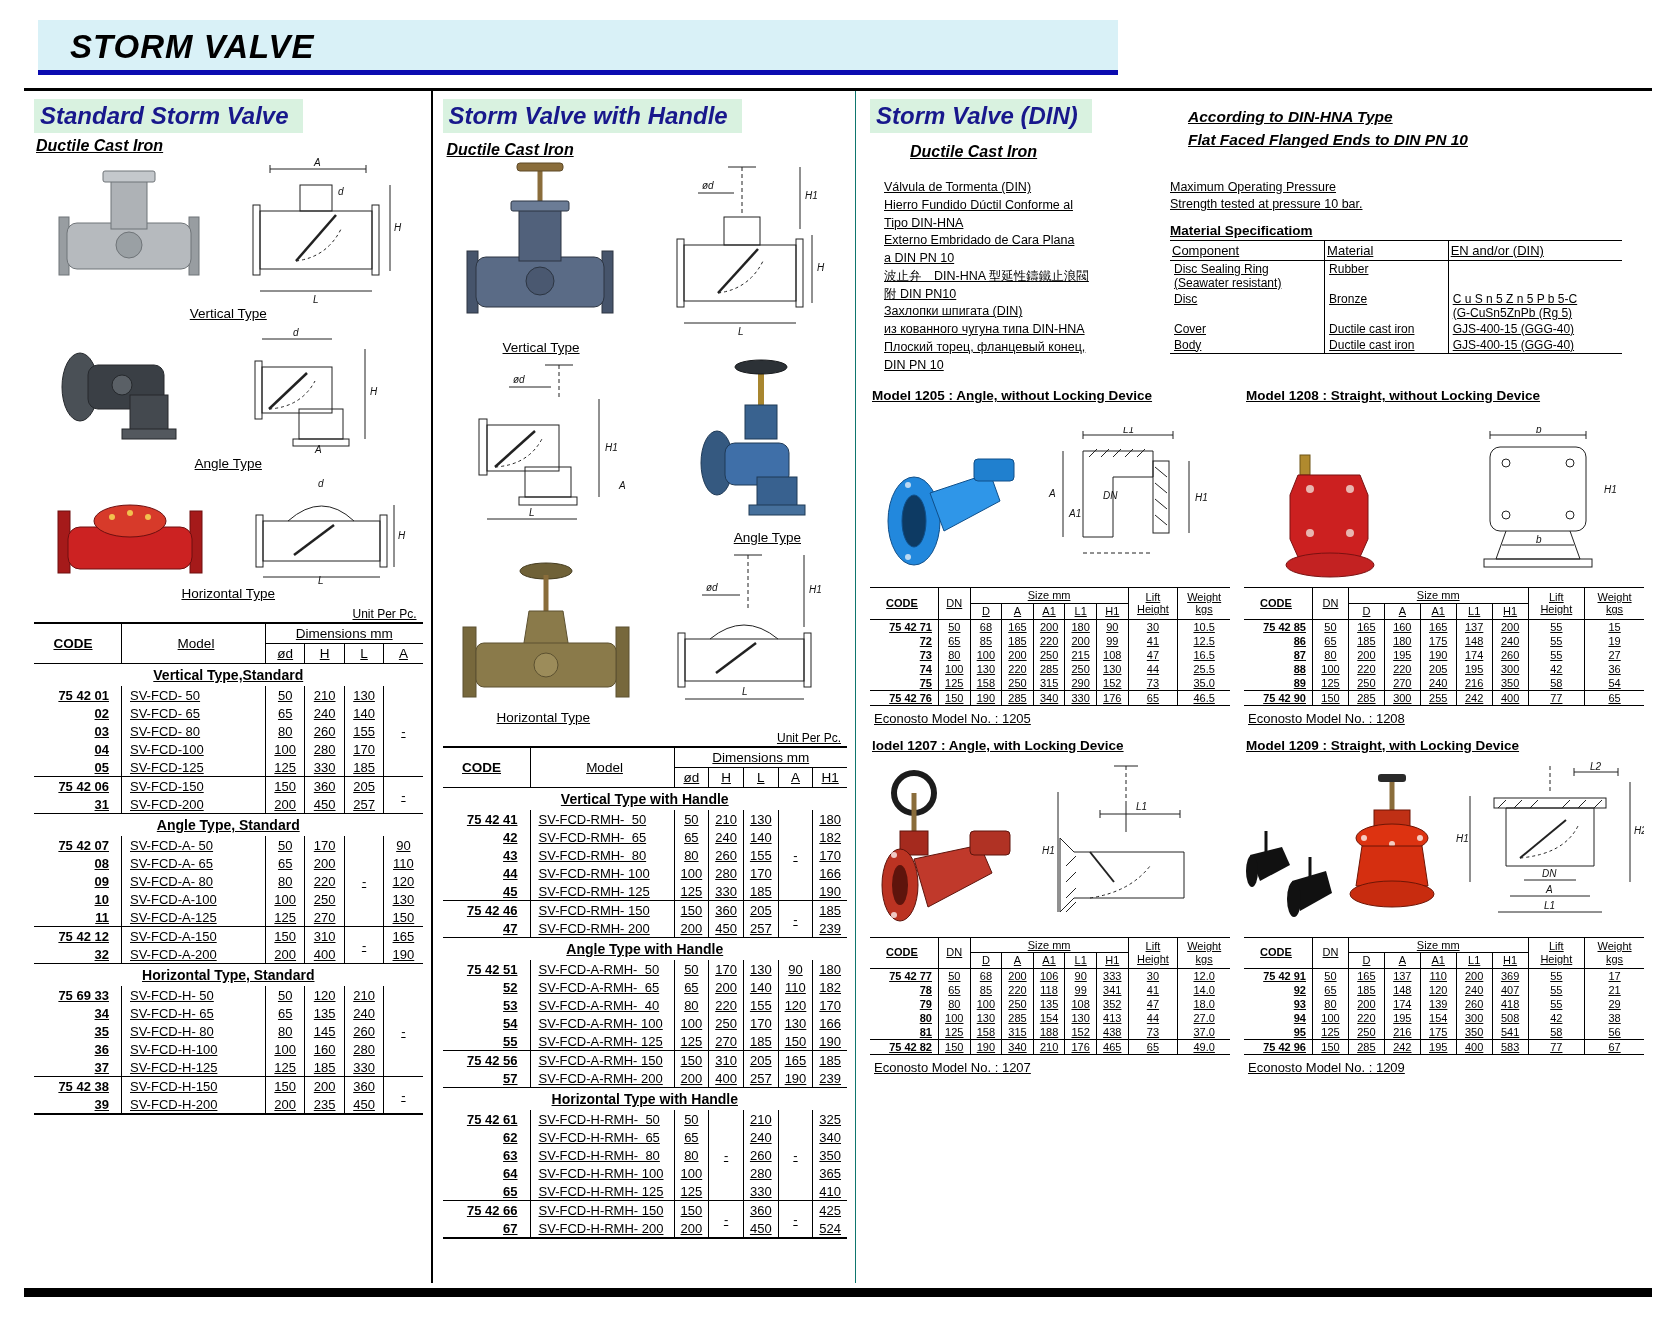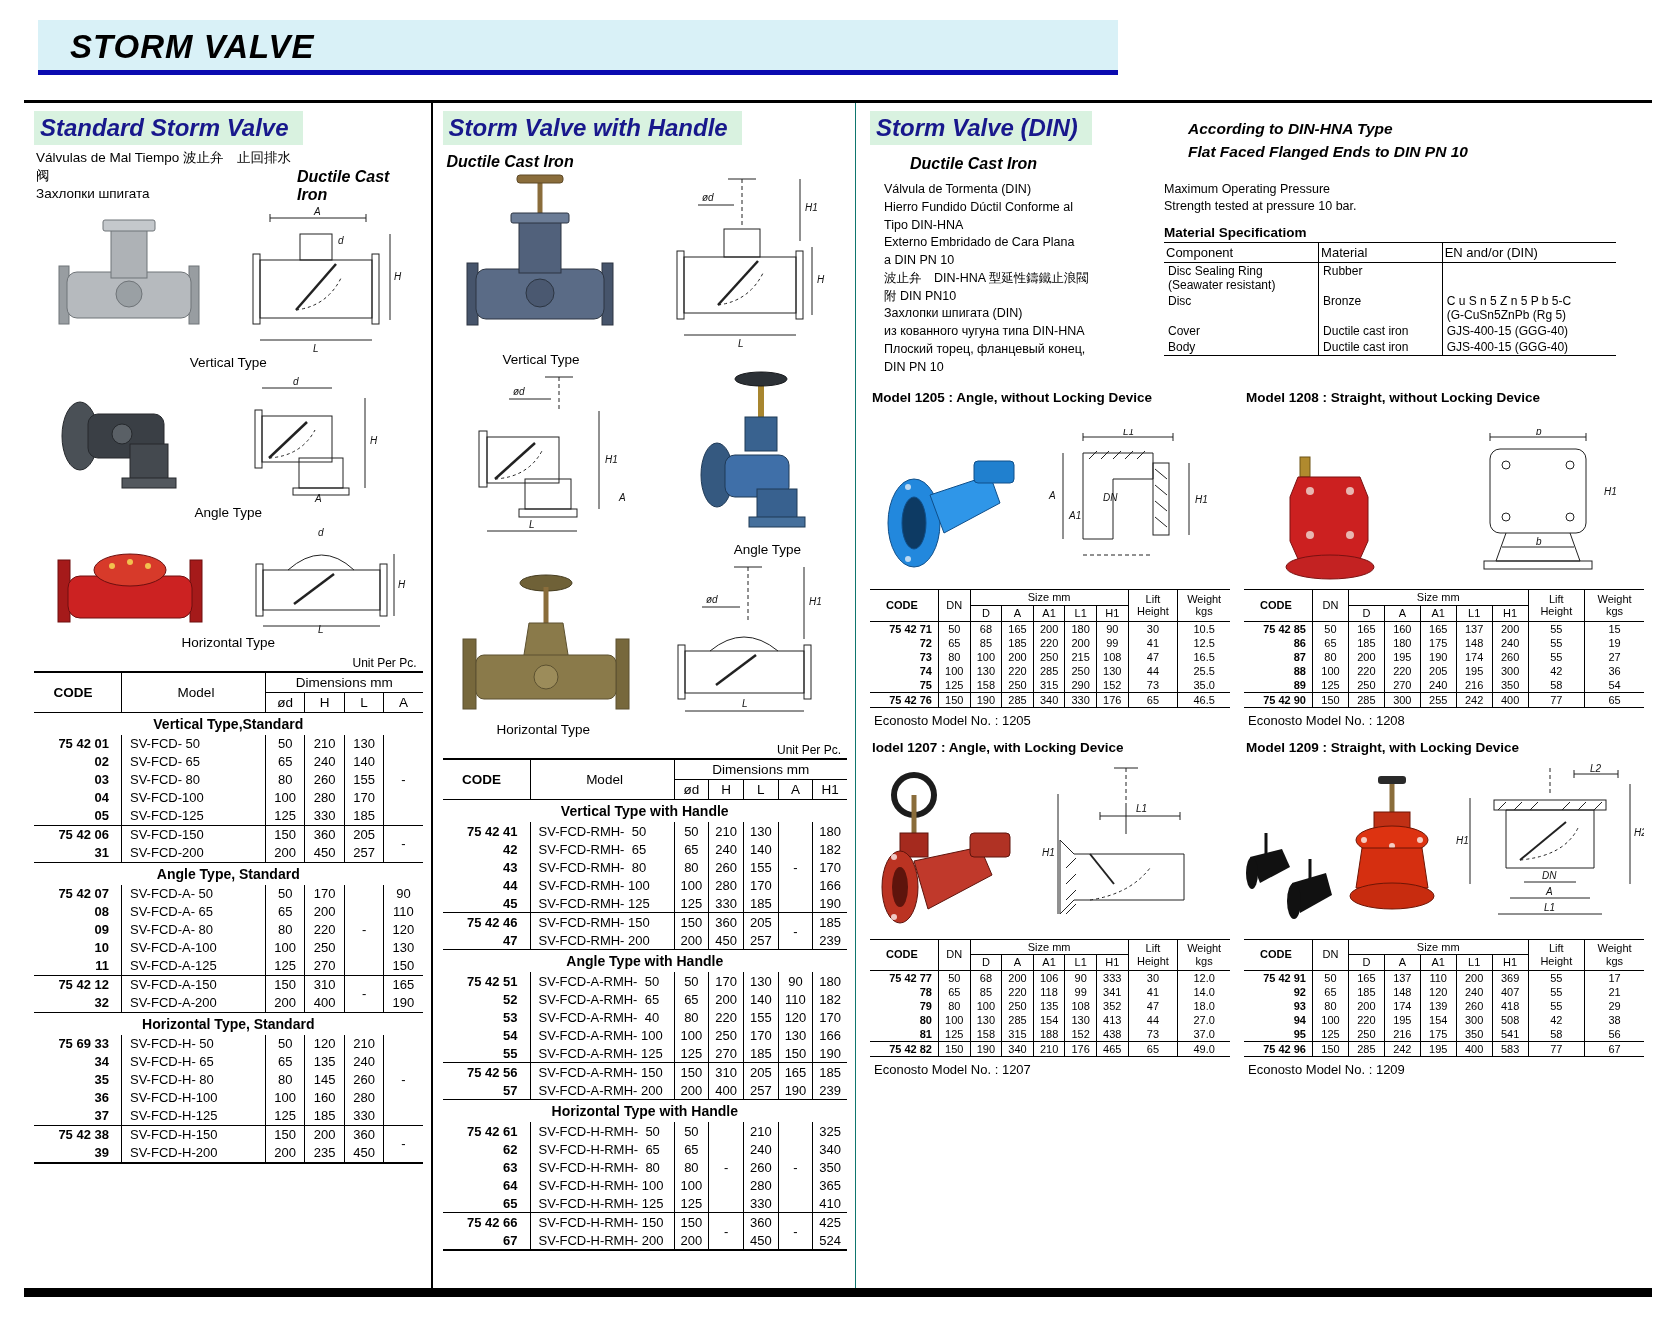--- a/index.html
+++ b/index.html
@@ -4,22 +4,22 @@
 <style>
   html,body{margin:0;padding:0;background:#fff;}
   body{width:1674px;height:1332px;position:relative;overflow:hidden;
        font-family:"Liberation Sans",sans-serif;color:#000;}
   
   .title-band{position:absolute;left:38px;top:20px;width:1080px;height:50px;
               background:#d9f1f7;border-bottom:5px solid #0b0bb0;}
   .title-band .t{font-size:33px;font-weight:bold;font-style:italic;letter-spacing:1px;
                  padding:8px 0 0 32px;display:inline-block;}
   
-  .columns{position:absolute;left:24px;top:100px;width:1628px;height:1192px;
-           border-top:3px solid #000;display:flex;}
+  .columns{position:absolute;left:24px;top:88px;width:1628px;height:1192px;
+           border-top:3px solid #000;display:flex;text-decoration:underline;}
   .col{box-sizing:border-box;padding:6px 8px 0 10px;}
   .col1{width:434px;border-right:2px solid #000;}
   .col2{width:450px;border-right:1px solid #0f766e;}
   .col3{flex:1;padding-left:14px;}
   .bottom-bar{position:absolute;left:24px;top:1288px;width:1628px;height:9px;background:#000;}
   
   .col-title{display:inline-block;background:#d9f2e0;color:#18188c;font-weight:bold;
              font-style:italic;font-size:24px;padding:3px 14px 3px 6px;margin-top:2px;}
   .mat-label{font-weight:bold;font-style:italic;font-size:16px;}
   .sub-block{display:flex;justify-content:space-between;align-items:flex-end;margin:4px 2px 0 2px;}
@@ -41,21 +41,21 @@
   .spec th.vd,.spec td.vd{border-left:1px solid #000;}
   .spec tbody.grp+tbody.grp{border-top:1.5px solid #000;}
   .spec tbody.sec{border-top:1.5px solid #000;}
   .spec thead+tbody.sec{border-top:none;}
   .spec tbody.sec td{font-weight:bold;font-size:14px;text-align:center;padding:3px 0;}
   .spec .c0{width:72px;text-align:right;font-weight:bold;padding-right:12px;}
   .spec .c1{width:132px;text-align:left;white-space:pre;padding-left:8px;}
   .spec .cn{text-align:center;}
   
   .col3-head{display:flex;align-items:flex-start;gap:18px;}
-  .din-info{display:flex;gap:8px;margin-top:8px;}
+  .din-info{display:flex;gap:14px;margin-top:18px;}
   .desc{font-size:12.5px;line-height:1.42;width:272px;padding-left:14px;}
   .press{font-size:12.5px;line-height:1.35;}
   .mat-title{font-weight:bold;font-size:13.5px;margin:10px 0 2px 0;}
   .mat{border-top:1.5px solid #000;border-bottom:1.5px solid #000;font-size:12px;width:452px;}
   .mat thead{border-bottom:1px solid #000;}
   .mat th{font-weight:normal;font-size:13px;padding:2px;}
   .mat td{padding:1px 4px;vertical-align:top;}
   .mat th.vd,.mat td.vd{border-left:1px solid #000;}
   .mat .c0{width:150px;text-align:left;}
   .mat .c1{width:118px;text-align:left;}
@@ -80,24 +80,20 @@
 
 <div class="title-band">
   <span class="t">STORM VALVE</span>
 </div>
 
 <div class="columns">
 
   <section class="col col1">
     <span class="col-title">Standard Storm Valve</span>
     <div class="sub-block">
-      <div class="sub-lines">
-        <div>Válvulas de Mal Tiempo 波止弁　止回排水阀</div>
-        <div>Захлопки шпигата</div>
-      </div>
       <div class="mat-label">Ductile Cast Iron</div>
     </div>
 
     
     <div class="fig-row">
       <svg width="160" height="150" viewBox="0 0 160 150">
         <rect x="10" y="62" width="10" height="58" fill="#989da1" stroke="#6f7478"></rect>
         <rect x="140" y="62" width="10" height="58" fill="#989da1" stroke="#6f7478"></rect>
         <rect x="18" y="68" width="124" height="46" rx="10" fill="#b6babe" stroke="#6f7478"></rect>
         <rect x="62" y="26" width="36" height="48" fill="#aeb2b6" stroke="#6f7478"></rect>

